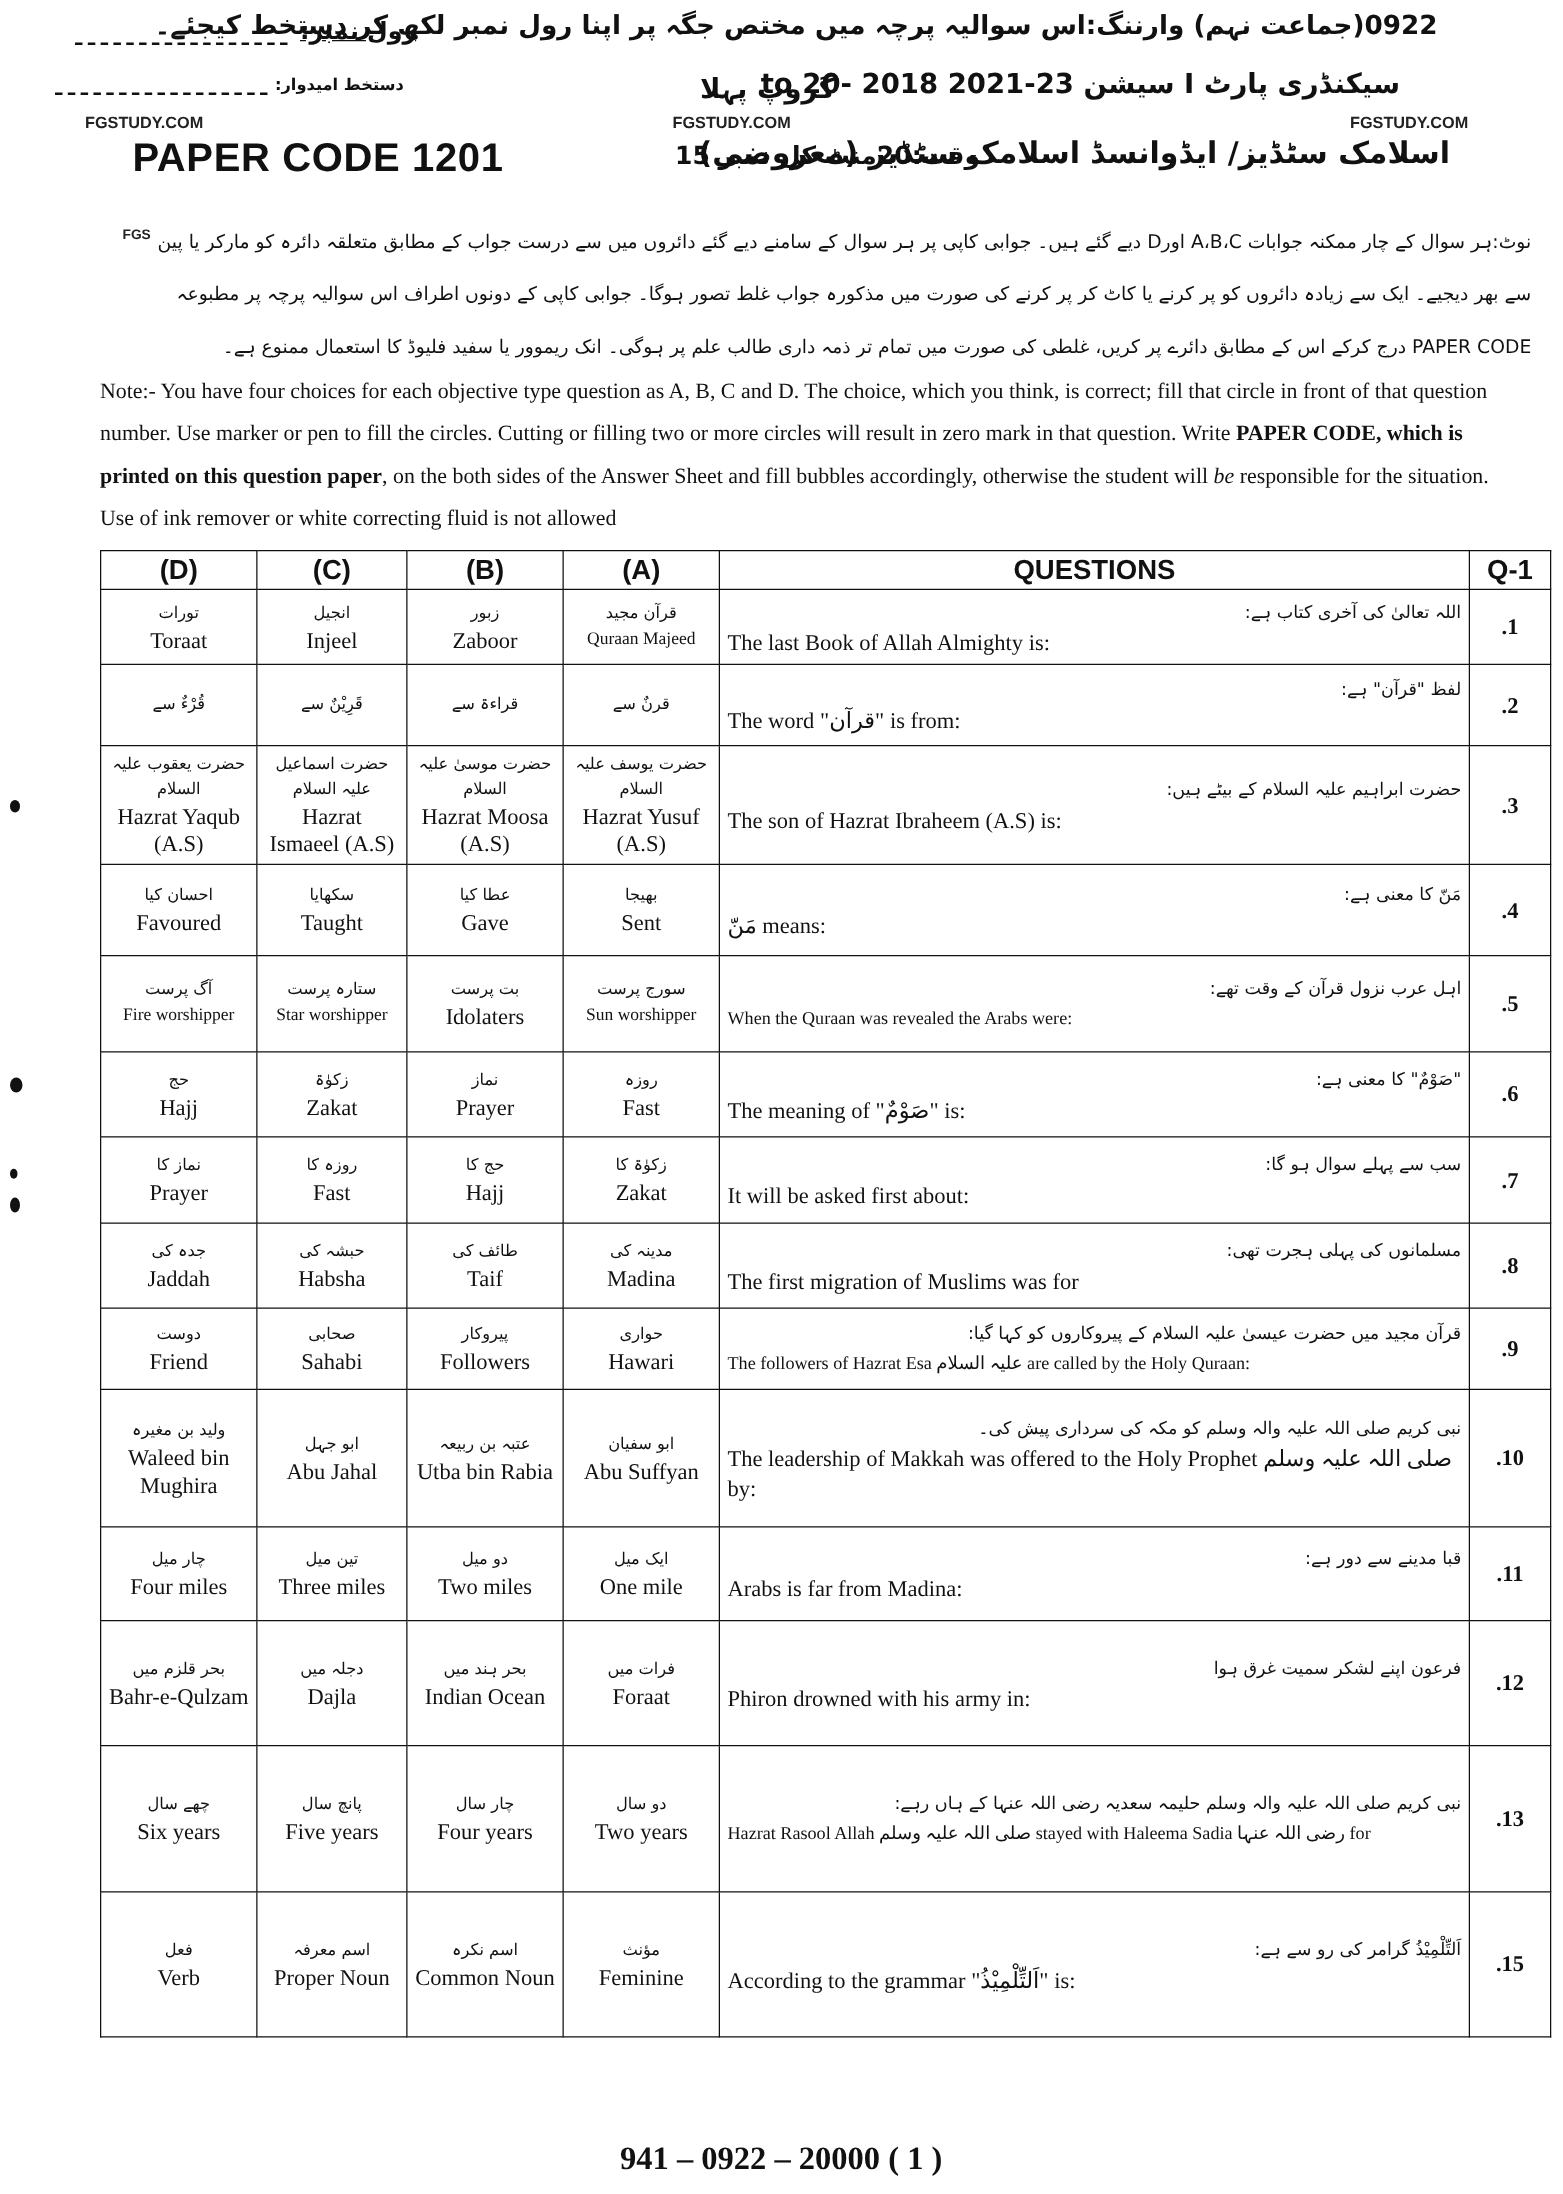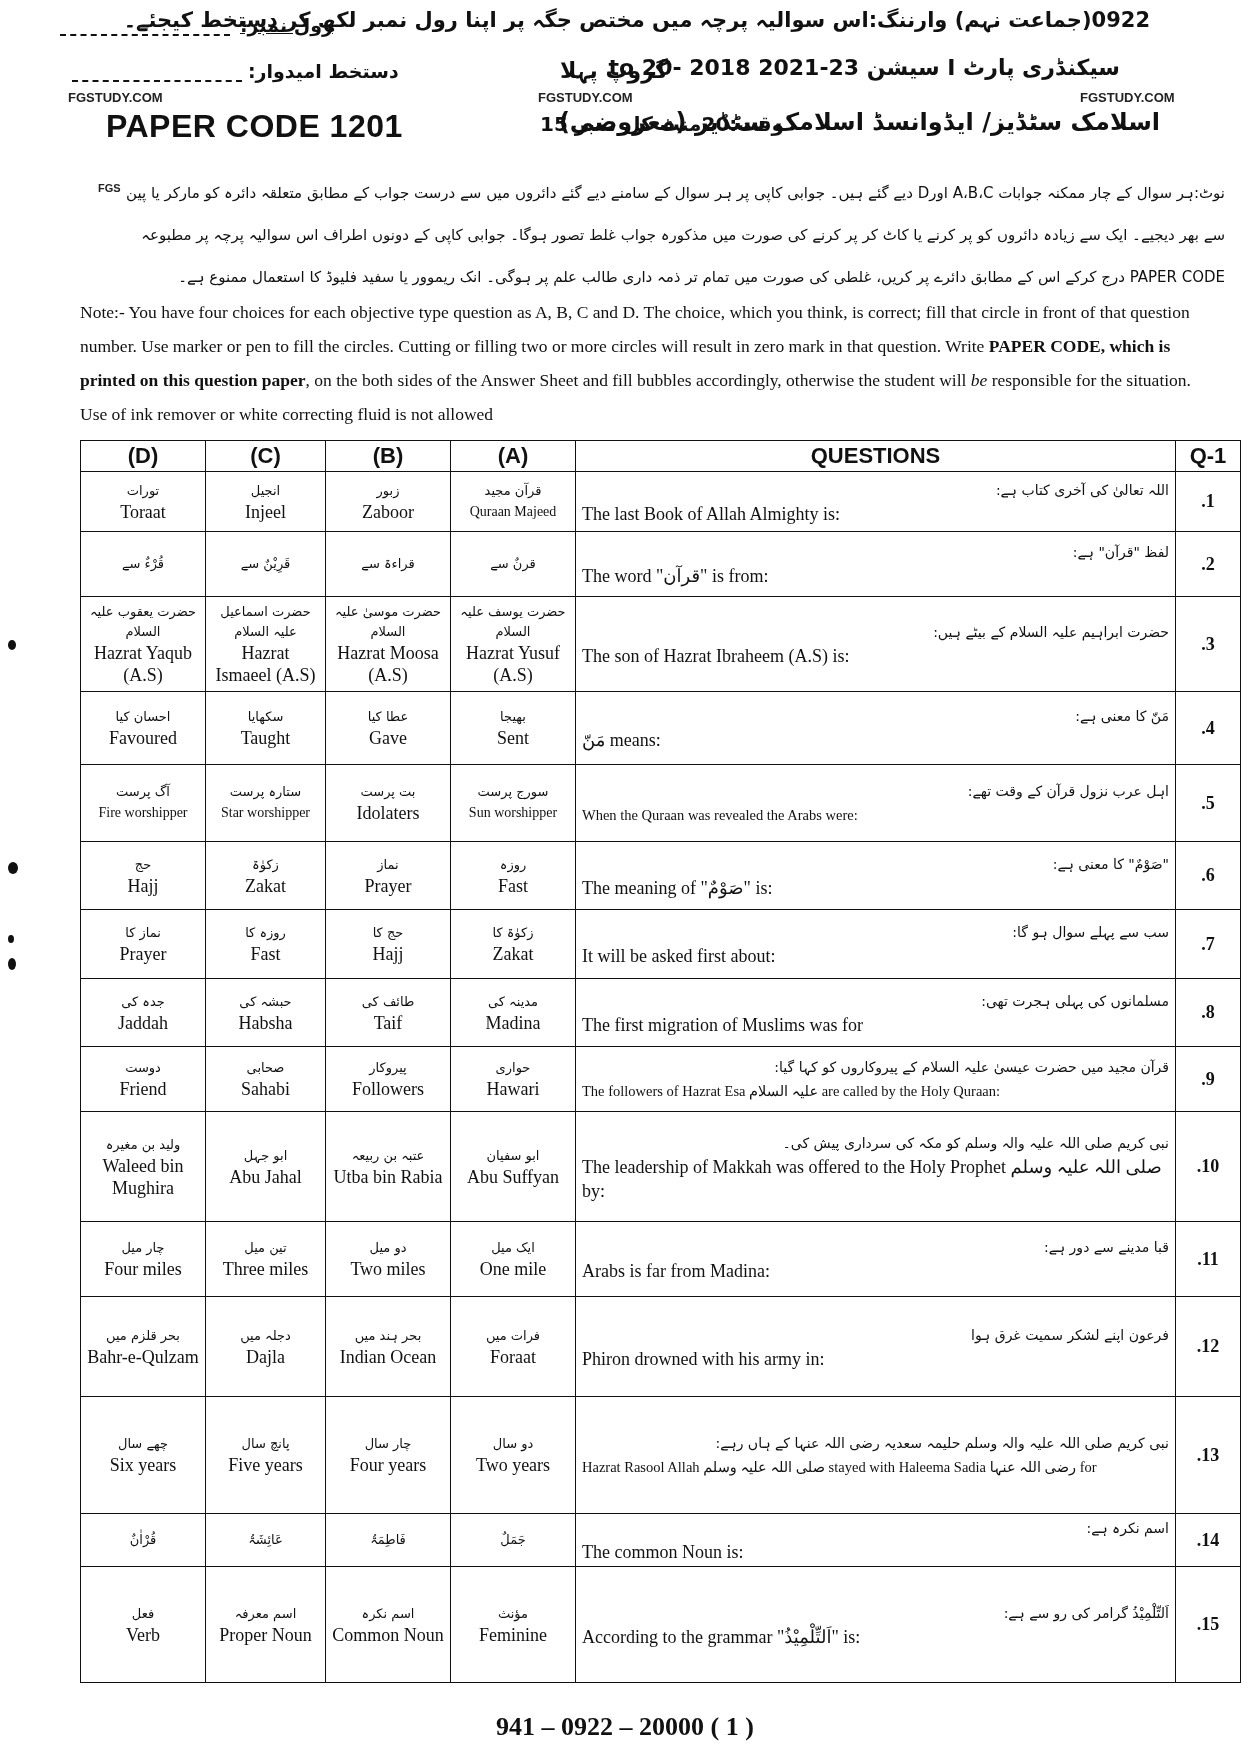--- a/index.html
+++ b/index.html
@@ -5,21 +5,21 @@
   html,body{margin:0;padding:0;background:#fff;}
   body{width:1250px;height:1755px;position:relative;overflow:hidden;color:#111;font-family:"Liberation Serif",serif;}
   .abs{position:absolute;}
   .urdu{font-family:"DejaVu Sans",sans-serif;direction:rtl;}
   .sans{font-family:"Liberation Sans",sans-serif;}
   .wm{font-family:"Liberation Sans",sans-serif;font-weight:bold;font-size:13px;color:#222;}
   .line{border-bottom:2px dashed #111;}
   
   .h-top{top:8px;right:100px;font-size:21px;font-weight:bold;}
   .h-roll{top:14px;left:60px;font-size:19px;font-weight:bold;}
-  .h-sign{top:60px;left:72px;font-size:19px;font-weight:bold;}
+  .h-sign{top:60px;left:44px;font-size:13px;font-weight:bold;}
   .h-session{top:55px;right:130px;font-size:22px;font-weight:bold;}
   .h-group{top:58px;left:560px;font-size:22px;font-weight:bold;}
   .h-subject{top:108px;right:90px;font-size:24px;font-weight:bold;}
   .h-time{top:112px;left:540px;font-size:20px;font-weight:bold;}
   .paper-code{top:108px;left:106px;font-size:32px;font-weight:bold;letter-spacing:0.5px;}
   .instructions-urdu{top:172px;left:110px;right:25px;font-size:15px;line-height:42px;text-align:right;}
   .note{top:295px;left:80px;width:1120px;font-size:17.5px;line-height:34px;}
   .note b{font-weight:bold;}
   
   table.mcq{position:absolute;left:80px;top:440px;width:1160px;border-collapse:collapse;table-layout:fixed;}
@@ -398,39 +398,20 @@
           <span class="opt-ur">دو سال</span>
           <span class="opt-en">Two years</span>
         </td>
     <td class="q-cell">
           <span class="q-ur">نبی کریم صلی اللہ علیہ والہ وسلم حلیمہ سعدیہ رضی اللہ عنہا کے ہاں رہے:</span>
           <span class="q-en small">Hazrat Rasool Allah صلی اللہ علیہ وسلم stayed with Haleema Sadia رضی اللہ عنہا for</span>
         </td>
     <td><span class="qnum">.13</span></td>
   </tr>
 
-  <tr style="height: 48px;">
-    <td>
-          <span class="opt-ur">قُرْاٰنٌ</span>
-        </td>
-    <td>
-          <span class="opt-ur">عَائِشَۃُ</span>
-        </td>
-    <td>
-          <span class="opt-ur">فَاطِمَۃُ</span>
-        </td>
-    <td>
-          <span class="opt-ur">جَمَلٌ</span>
-        </td>
-    <td class="q-cell">
-          <span class="q-ur">اسم نکرہ ہے:</span>
-          <span class="q-en">The common Noun is:</span>
-        </td>
-    <td><span class="qnum">.14</span></td>
-  </tr>
 
   <tr style="height: 116px; margin-left: 30px;">
     <td>
           <span class="opt-ur">فعل</span>
           <span class="opt-en">Verb</span>
         </td>
     <td>
           <span class="opt-ur">اسم معرفہ</span>
           <span class="opt-en">Proper Noun</span>
         </td>

